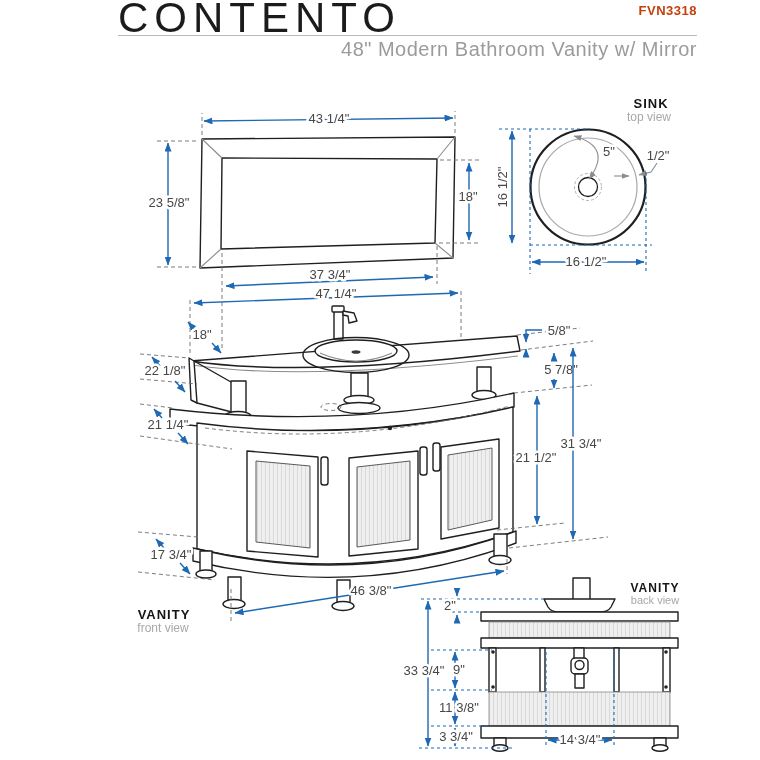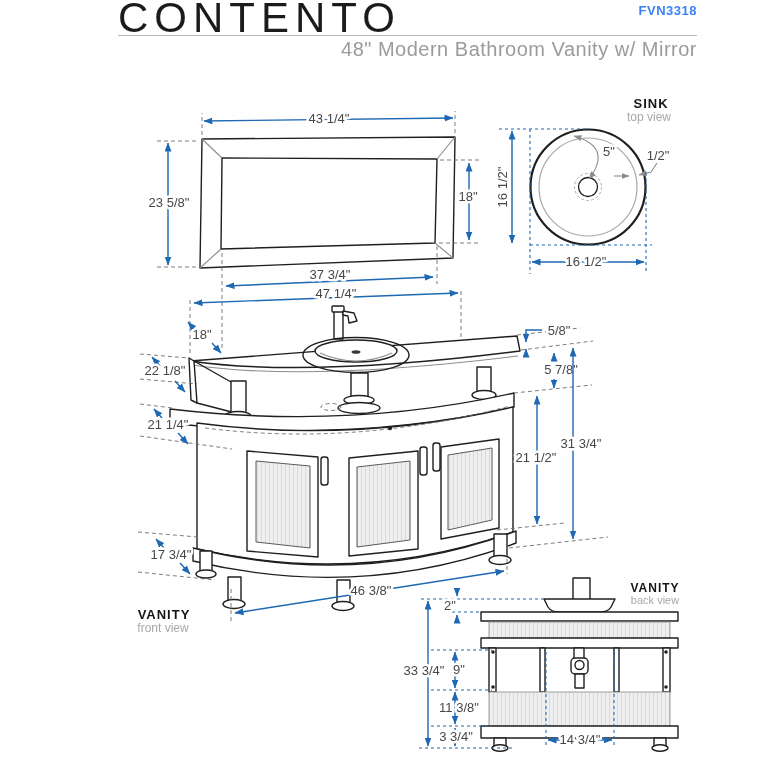--- a/index.html
+++ b/index.html
@@ -1,21 +1,21 @@
 <!DOCTYPE html>
 <html><head>
 <meta charset="utf-8">
 <style>
   html,body{margin:0;padding:0;background:#fff;}
   #stage{position:relative;width:760px;height:760px;background:#fff;overflow:hidden;
          font-family:"Liberation Sans",sans-serif;}
   .title{position:absolute;left:118px;top:-6px;font-size:42px;font-weight:300;
          letter-spacing:6px;color:#1b1b1b;}
   .model{position:absolute;right:63px;top:3px;font-size:13px;font-weight:bold;
-         color:#3b82f6;letter-spacing:.5px;}
+         color:#c2410c;letter-spacing:.5px;}
   .rule{position:absolute;left:118px;right:63px;top:35px;border-top:1.5px solid #b9b9b9;}
   .subtitle{position:absolute;right:63px;top:38px;font-size:20px;color:#9b9b9b;letter-spacing:.5px;}
   svg{position:absolute;left:0;top:0;}
   .ink{fill:none;stroke:#1f1f1f;stroke-width:1.4;stroke-linejoin:round;stroke-linecap:round;}
   .inkF{fill:#fff;stroke:#1f1f1f;stroke-width:1.4;stroke-linejoin:round;}
   .thin{fill:none;stroke:#8c8c8c;stroke-width:1.1;}
   .dashg{fill:none;stroke:#6e6e6e;stroke-width:.9;stroke-dasharray:4 3;}
   .dashb{fill:none;stroke:#1e68b4;stroke-width:1.1;stroke-dasharray:3 3;}
   .dim{fill:none;stroke:#1e68b4;stroke-width:1.4;}
   text.dl{font-family:"Liberation Sans",sans-serif;font-size:13px;fill:#474747;

